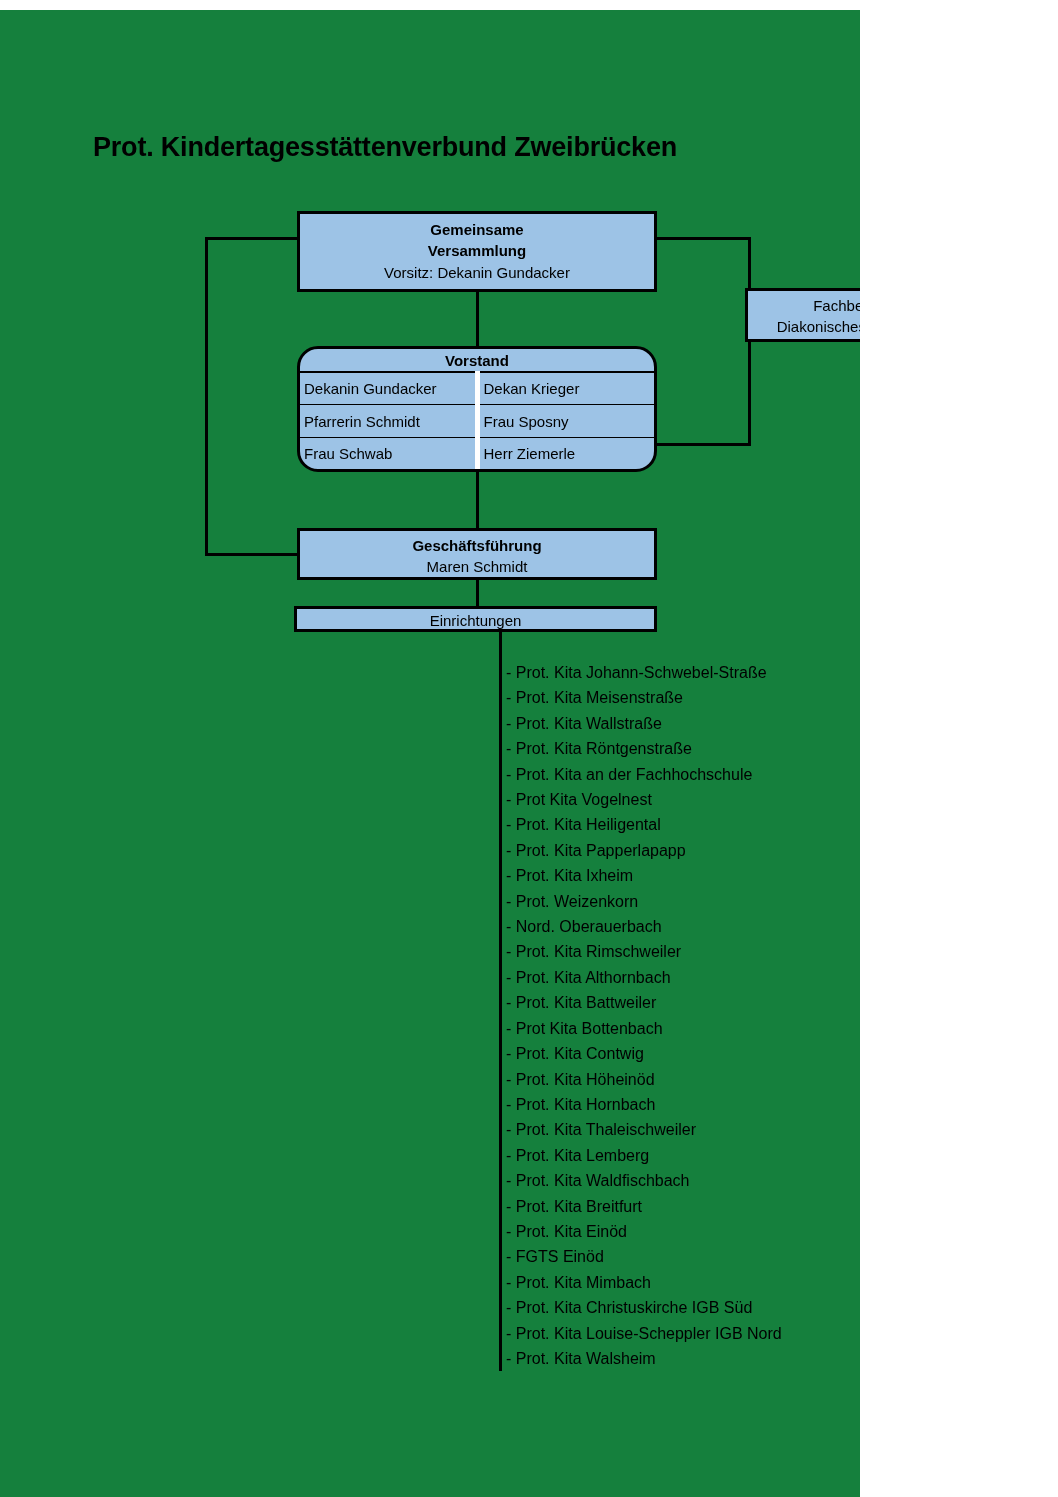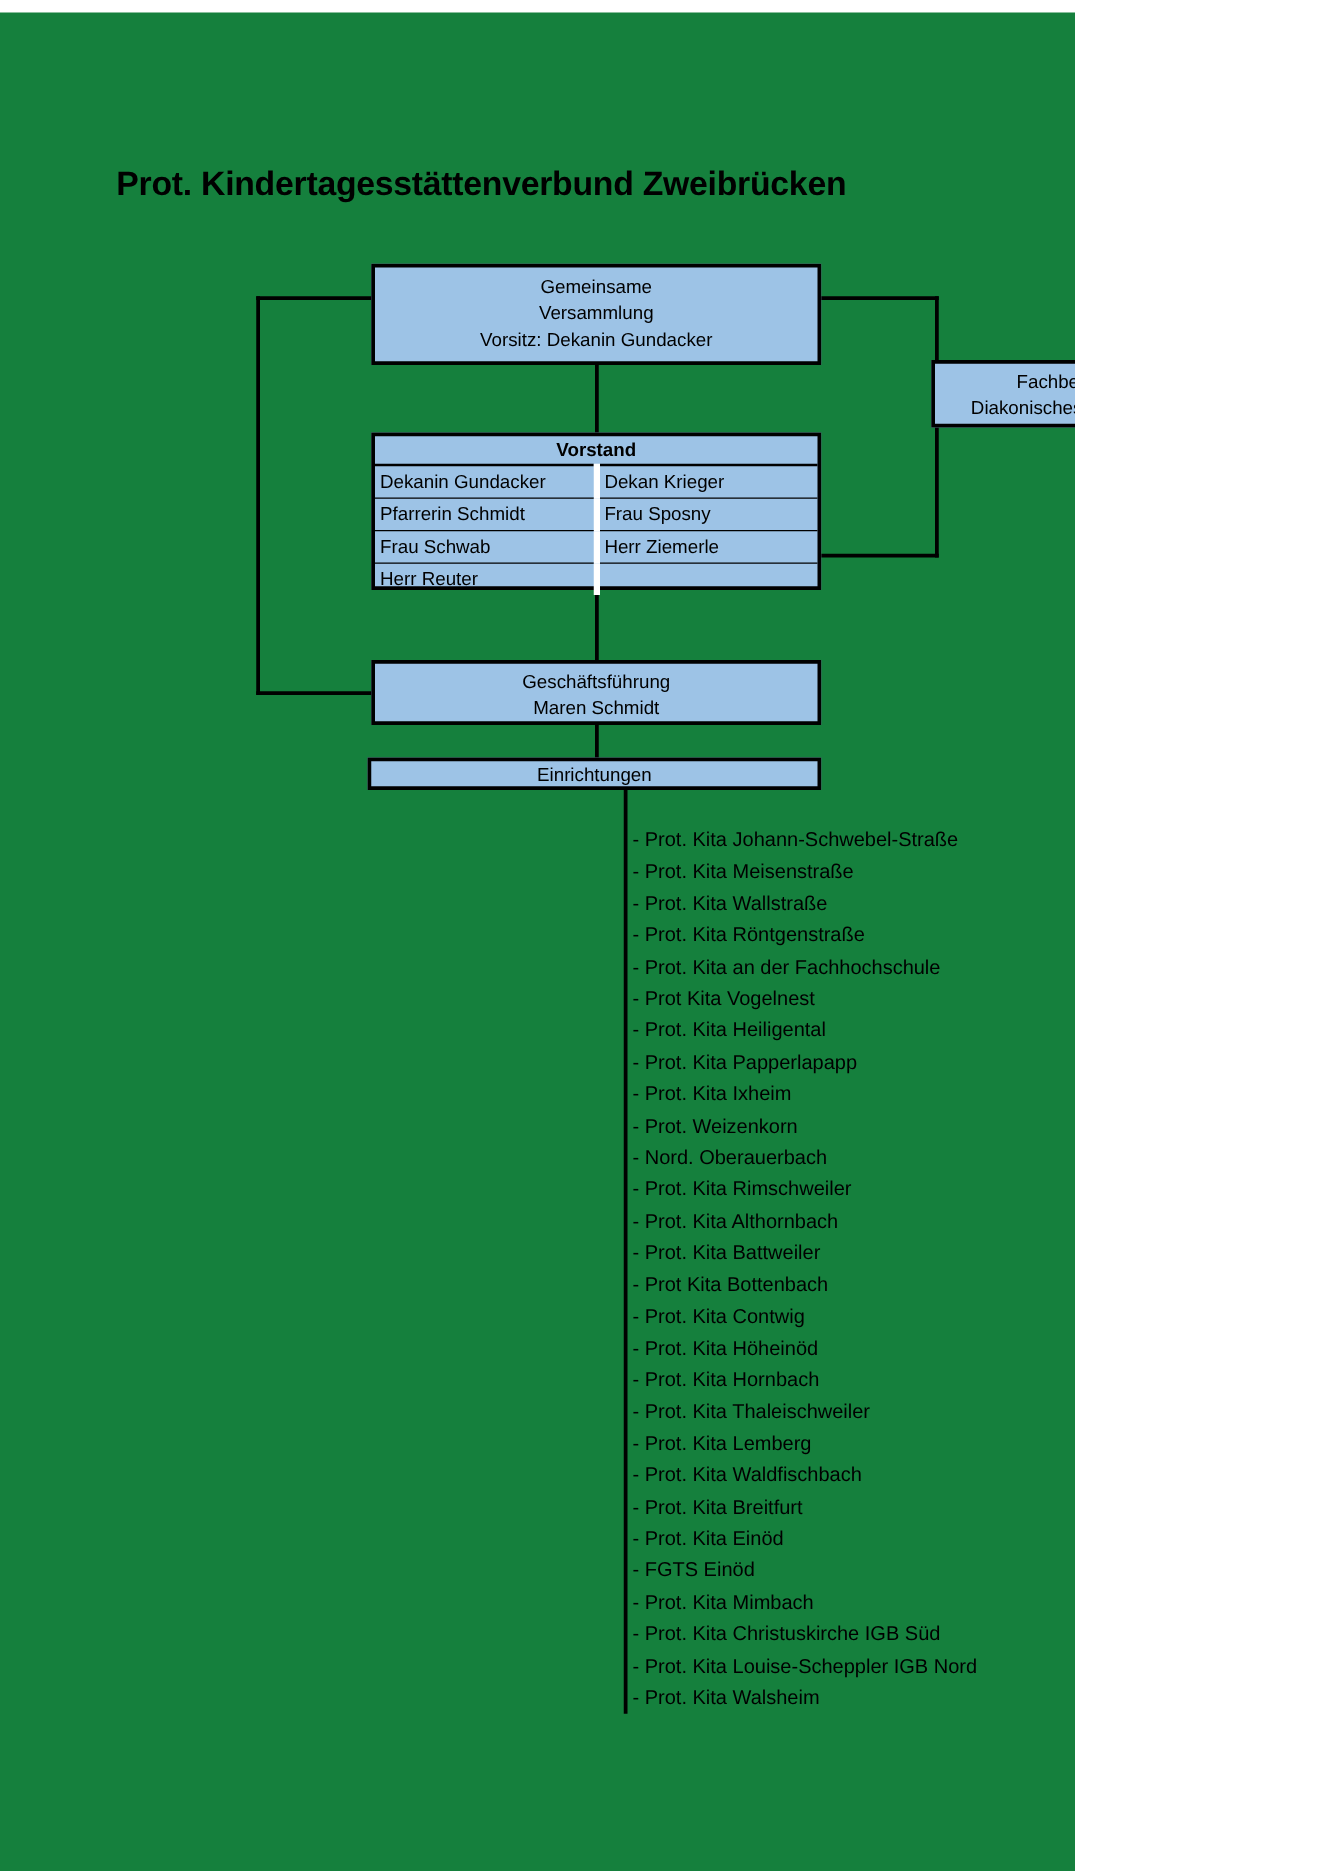--- a/index.html
+++ b/index.html
@@ -39,21 +39,21 @@
     background: #9dc3e6;
     border: 3px solid #000000;
     z-index: 3;
   }
   .box-line {
     display: block;
     text-align: center;
     line-height: 1.42;
     font-size: 15px;
   }
-  .box-line.bold { font-weight: normal; text-align: center; }
+  .box-line.bold { font-weight: bold; text-align: center; }
   .box-line.left { text-align: center; }
 
   
   #box-versammlung {
     left: 297px;
     top: 201px;
     width: 360px;
     height: 81px;
     padding-top: 5px;
   }
@@ -80,20 +80,21 @@
   }
 
   
   #box-vorstand {
     left: 297px;
     top: 336px;
     width: 360px;
     height: 126px;
     padding: 0;
     background: #9dc3e6;
+    border-radius: 21px;
   }
   #vorstand-table {
     width: 100%;
     height: 100%;
     border-collapse: collapse;
     table-layout: fixed;
   }
   #vorstand-table th {
     height: 22px;
     font-size: 15px;
@@ -202,24 +203,20 @@
           <td>Dekanin Gundacker</td>
           <td class="col2">Dekan Krieger</td>
         </tr>
         <tr>
           <td>Pfarrerin Schmidt</td>
           <td class="col2">Frau Sposny</td>
         </tr>
         <tr>
           <td>Frau Schwab</td>
           <td class="col2">Herr Ziemerle</td>
-        </tr>
-        <tr>
-          <td>Herr Reuter</td>
-          <td class="col2"></td>
         </tr>
       </tbody>
     </table>
   </div>
 
   <div class="box" id="box-geschaeftsfuehrung">
     <span class="box-line bold">Geschäftsführung</span>
     <span class="box-line">Maren Schmidt</span>
   </div>
 

